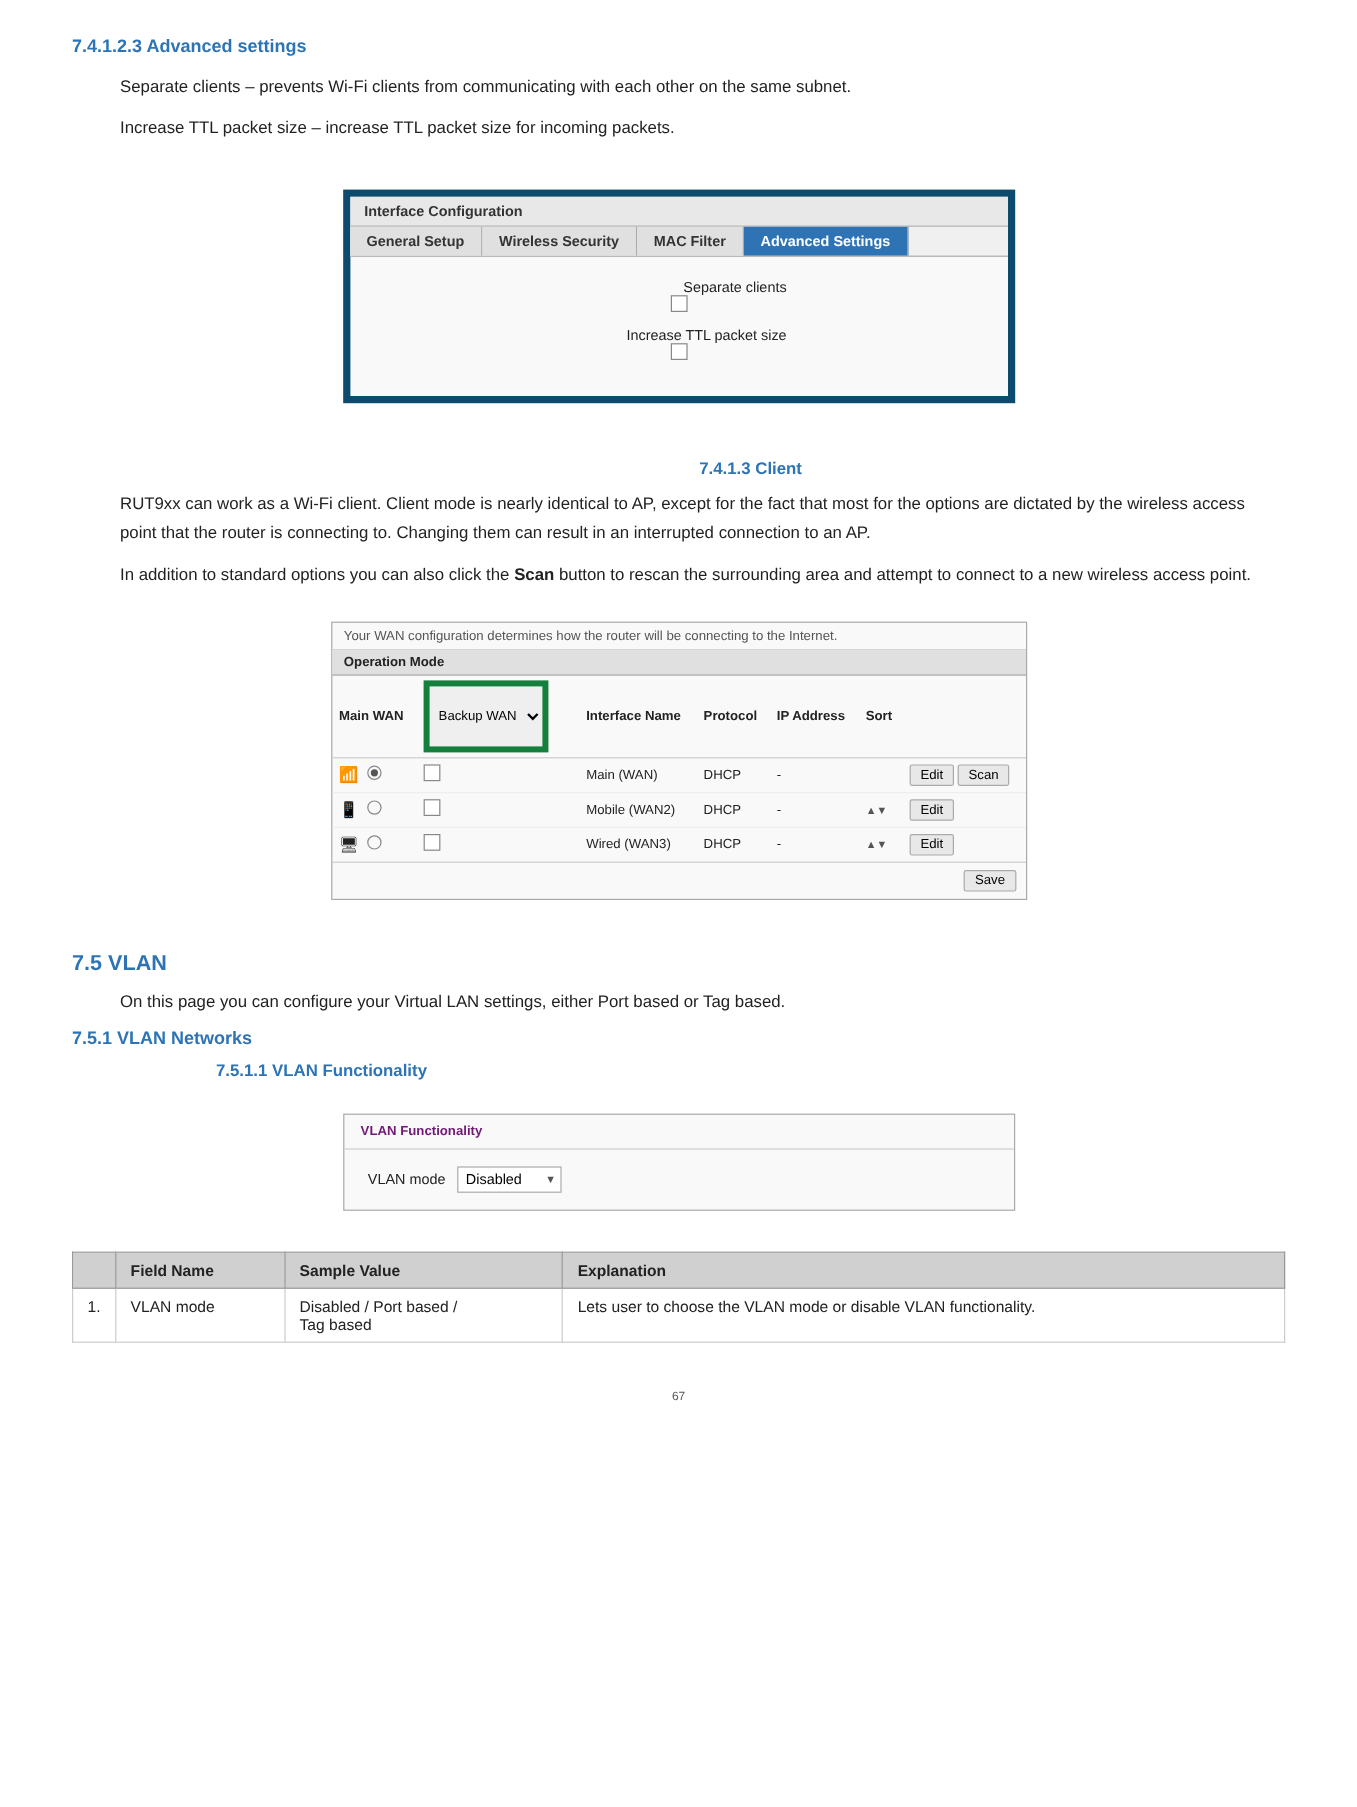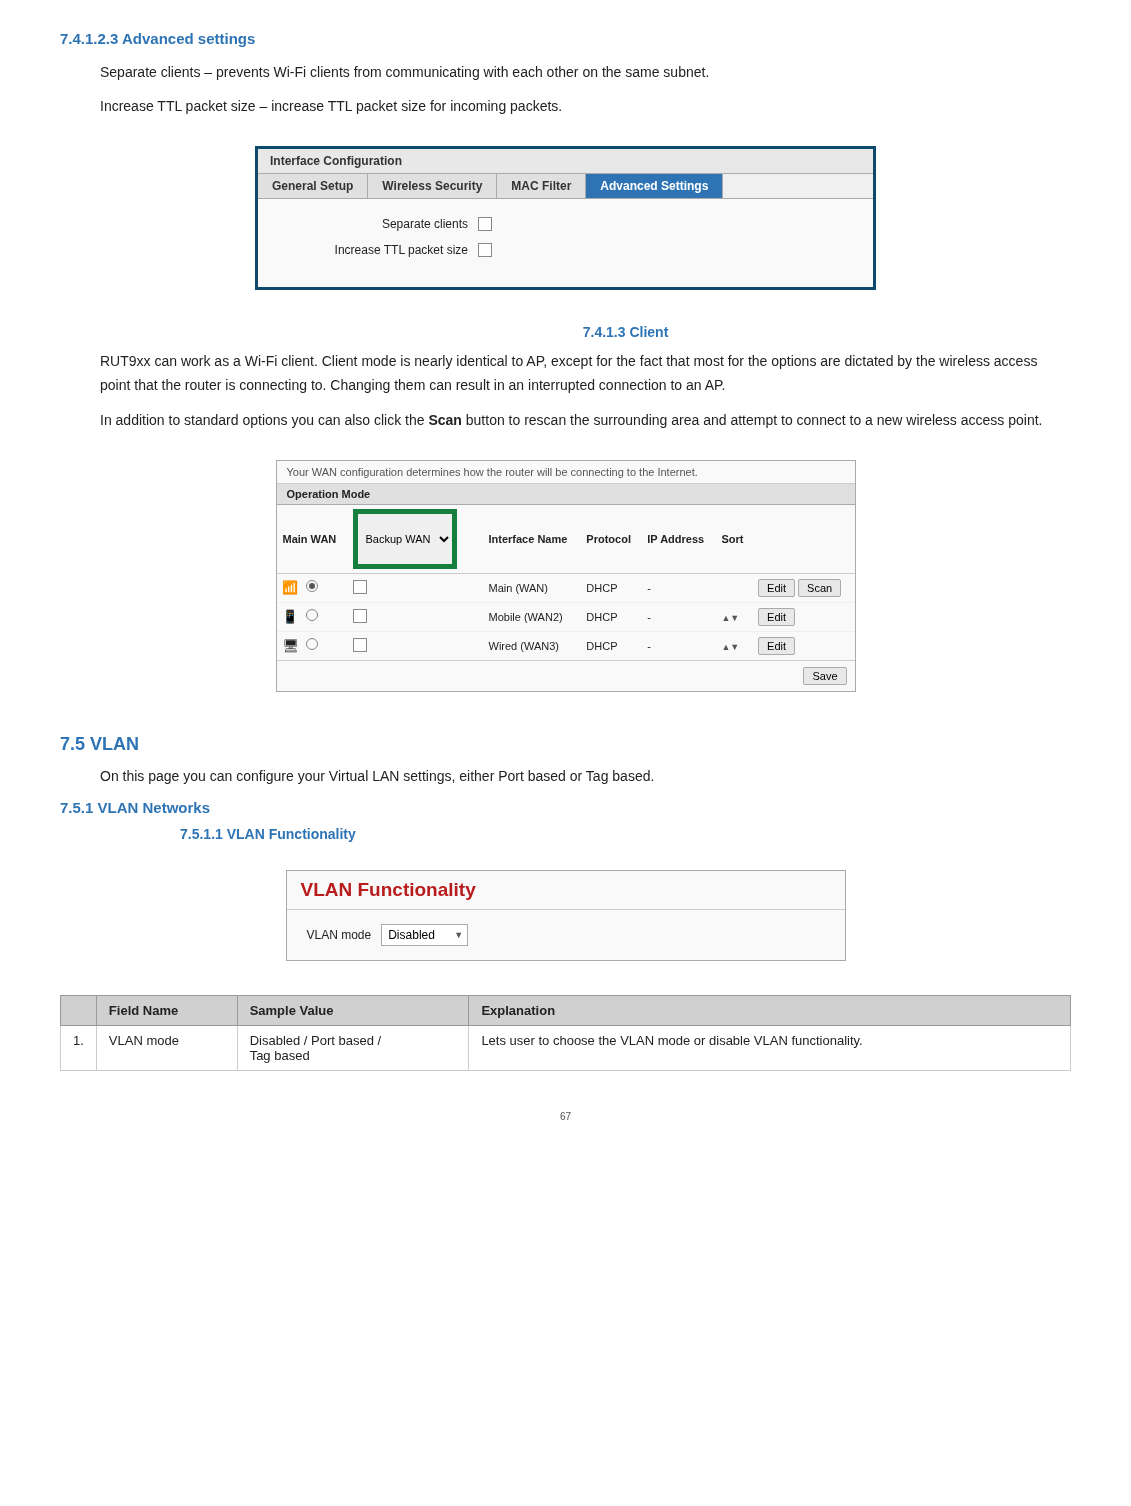--- a/index.html
+++ b/index.html
@@ -59,23 +59,23 @@
     }
     .body-text-wide {
       margin-left: 40px;
       margin-bottom: 12px;
       line-height: 1.7;
       font-size: 14px;
     }
 
     
     .interface-box {
-      border: 3px solid #0c4a6e;
-      margin: 16px auto;
-      width: 621px;
+      border: 6px solid #0c4a6e;
+      margin: 28px auto;
+      width: 560px;
       background: #f9f9f9;
     }
     .interface-box-title {
       background: #e8e8e8;
       padding: 5px 12px;
       font-size: 12px;
       font-weight: bold;
       border-bottom: 1px solid #aaa;
       color: #333;
     }
@@ -98,20 +98,21 @@
       color: #fff;
     }
     .interface-body {
       padding: 18px 20px 18px 20px;
     }
     .interface-row {
       display: flex;
       align-items: center;
       margin-bottom: 12px;
       font-size: 12px;
+      flex-direction: column;
     }
     .interface-row label {
       width: 200px;
       text-align: right;
       padding-right: 10px;
     }
     .interface-checkbox {
       width: 14px;
       height: 14px;
       border: 1px solid #888;
@@ -212,23 +213,23 @@
 
     
     .vlan-box {
       border: 1px solid #aaa;
       margin: 16px auto;
       width: 560px;
       background: #f9f9f9;
     }
     .vlan-box-title {
       padding: 8px 14px;
-      font-size: 19px;
-      font-weight: bold;
-      color: #b91c1c;
+      font-size: 11px;
+      font-weight: bold;
+      color: #701a75;
       border-bottom: 1px solid #ccc;
     }
     .vlan-box-body {
       padding: 14px 20px;
       display: flex;
       align-items: center;
     }
     .vlan-label {
       font-size: 12px;
       margin-right: 10px;

